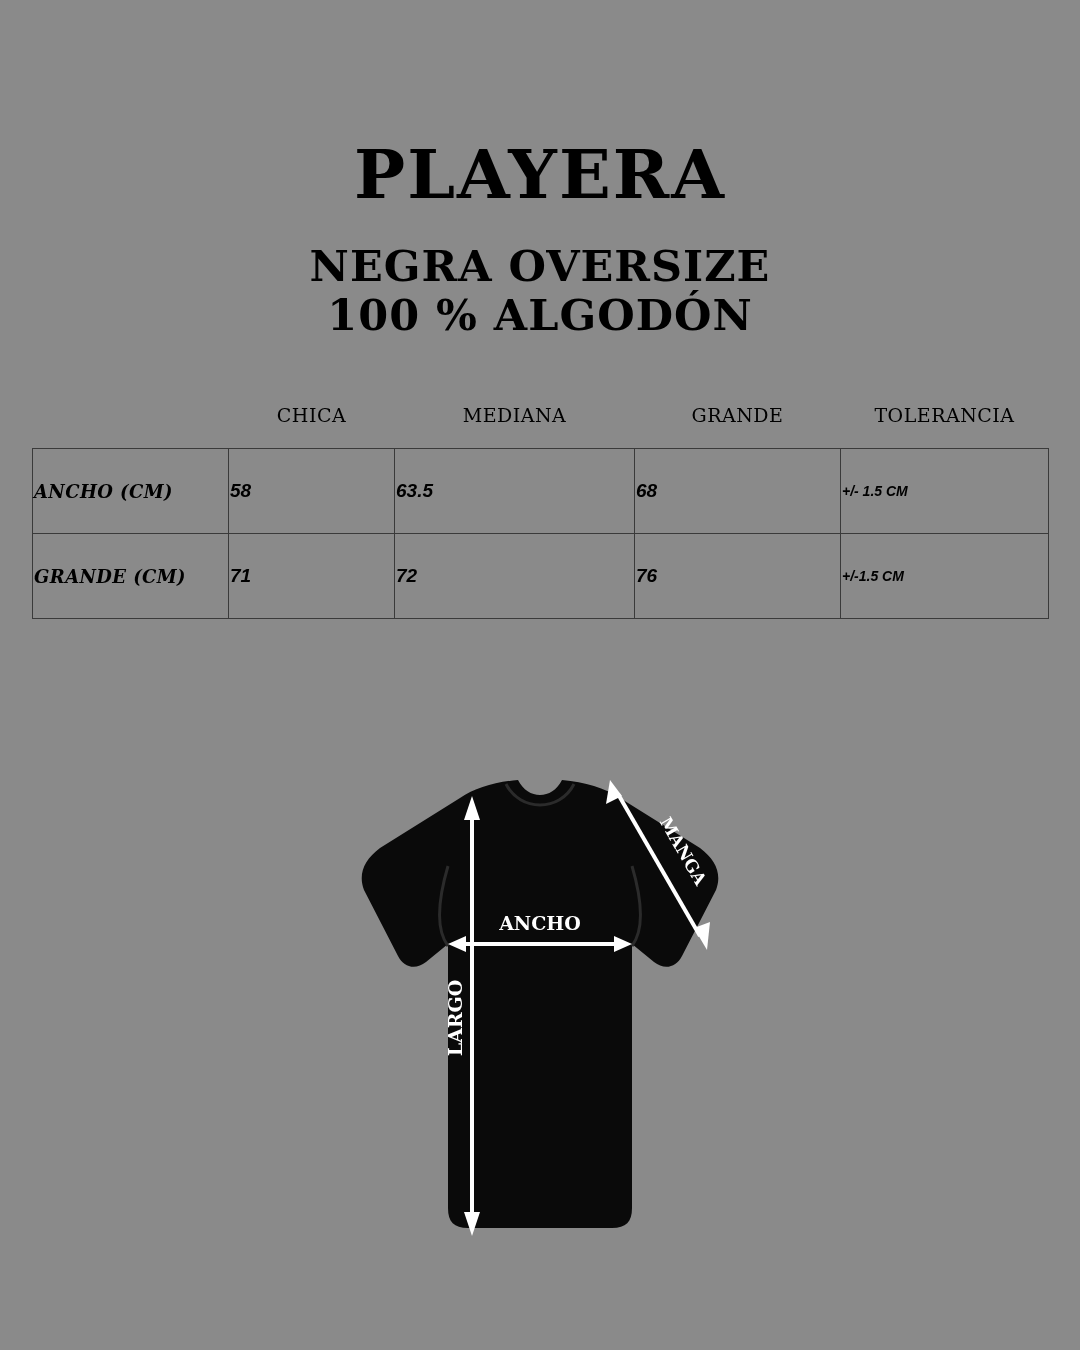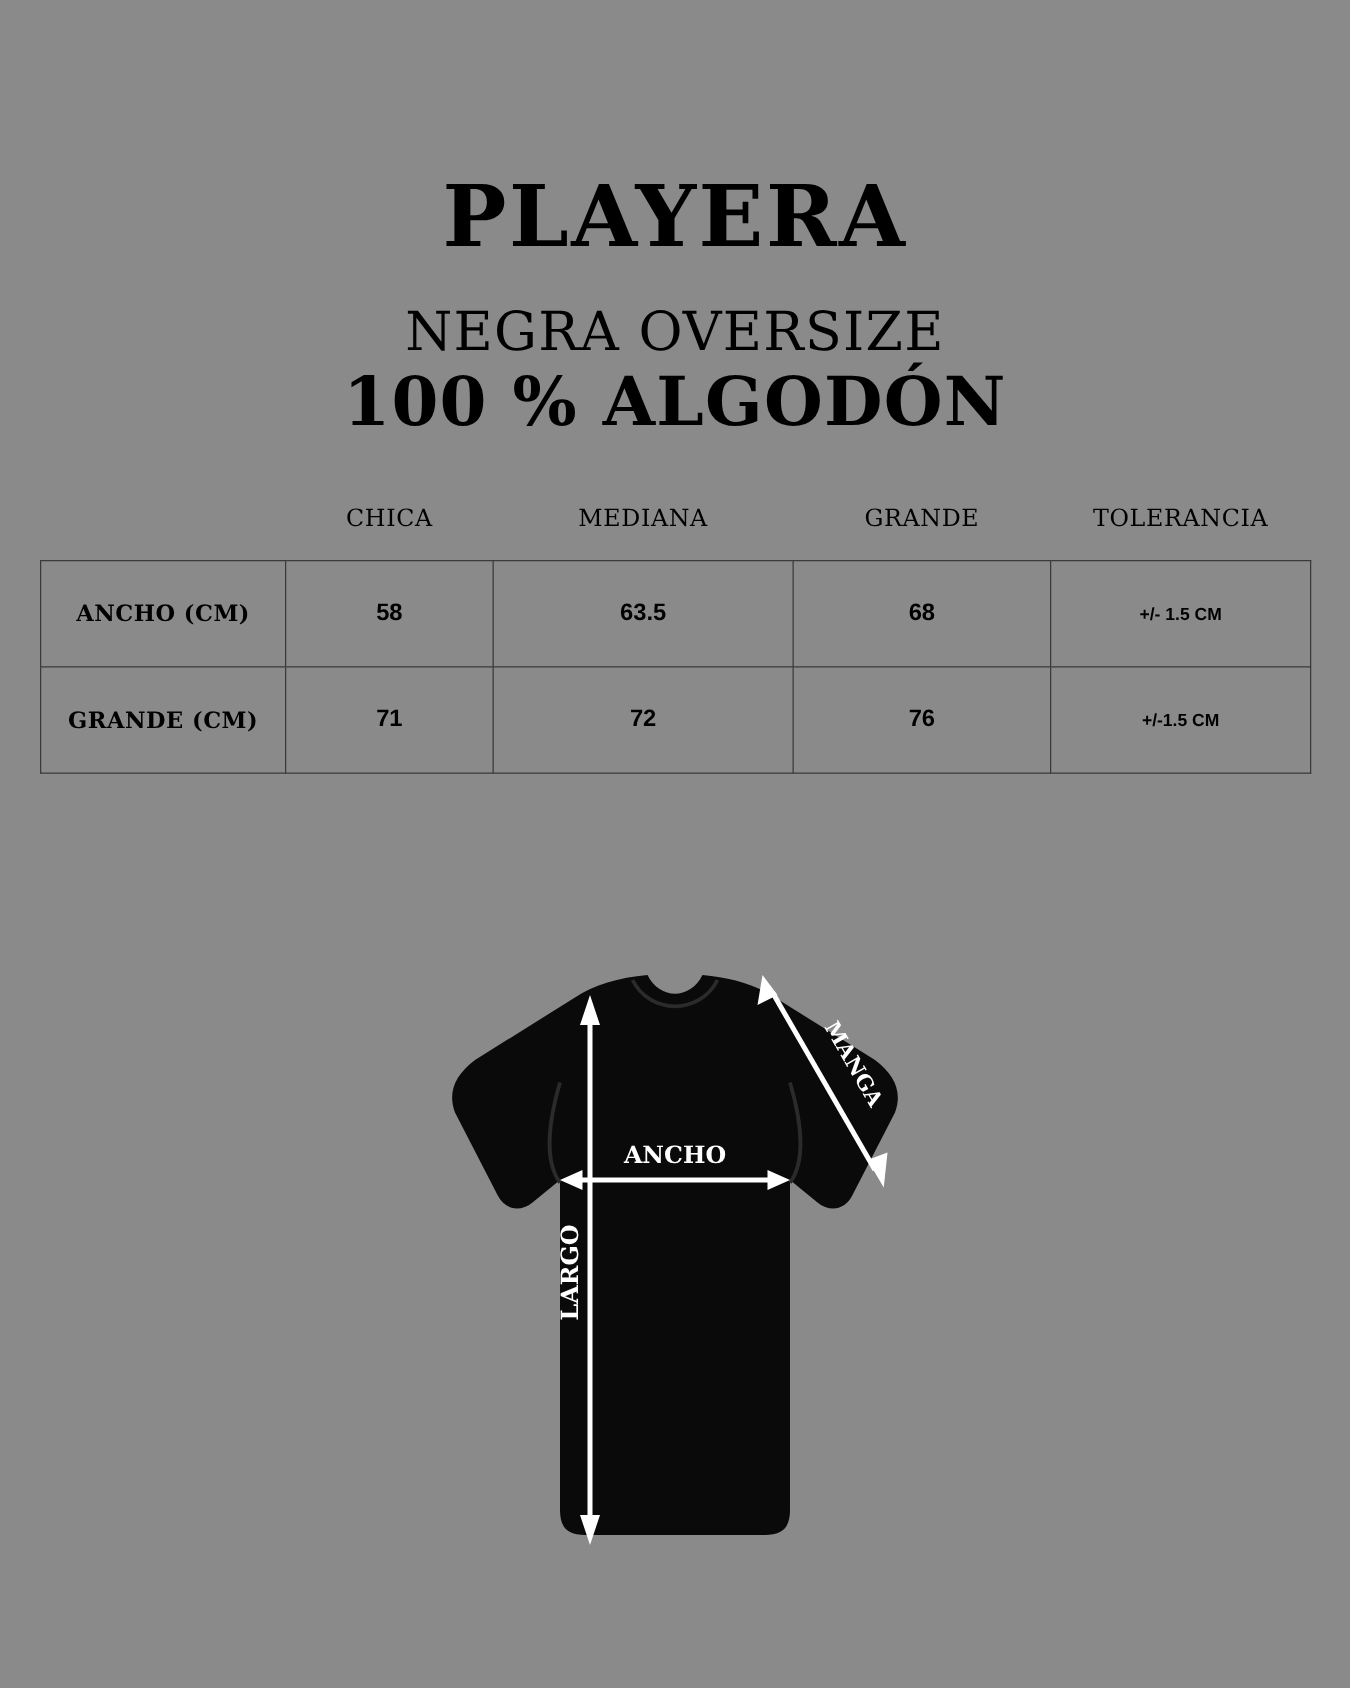--- a/index.html
+++ b/index.html
@@ -34,31 +34,31 @@
     font-family: "DejaVu Serif", serif;
     font-weight: 700;
     font-size: 68px;
     letter-spacing: 2px;
     line-height: 1;
     margin: 0;
     color: #000;
   }
   .sub-title-1 {
     font-family: "DejaVu Serif", serif;
-    font-weight: 400;
+    font-weight: 700;
     font-size: 43px;
     letter-spacing: 1px;
     line-height: 1.05;
     margin: 36px 0 0 0;
     color: #000;
   }
   .sub-title-2 {
     font-family: "DejaVu Serif", serif;
     font-weight: 700;
-    font-size: 54px;
+    font-size: 43px;
     letter-spacing: 1px;
     line-height: 1.05;
     margin: 4px 0 0 0;
     color: #000;
   }
 
   
   .table-wrap {
     position: absolute;
     top: 390px;
@@ -85,23 +85,24 @@
     letter-spacing: 0.5px;
     padding: 14px 0 22px 0;
     text-align: center;
     color: #000;
   }
   table.size-table thead th.blank-head { }
 
   table.size-table tbody td {
     border: 1px solid #3a3a3a;
     height: 82px;
-    text-align: center;
+    text-align: left;
     vertical-align: middle;
     color: #000;
+    font-style: italic;
   }
   td.row-label {
     font-family: "DejaVu Serif", serif;
     font-weight: 700;
     font-size: 18px;
     letter-spacing: 0.4px;
   }
   td.cell-val {
     font-family: "Liberation Sans", sans-serif;
     font-weight: 700;

